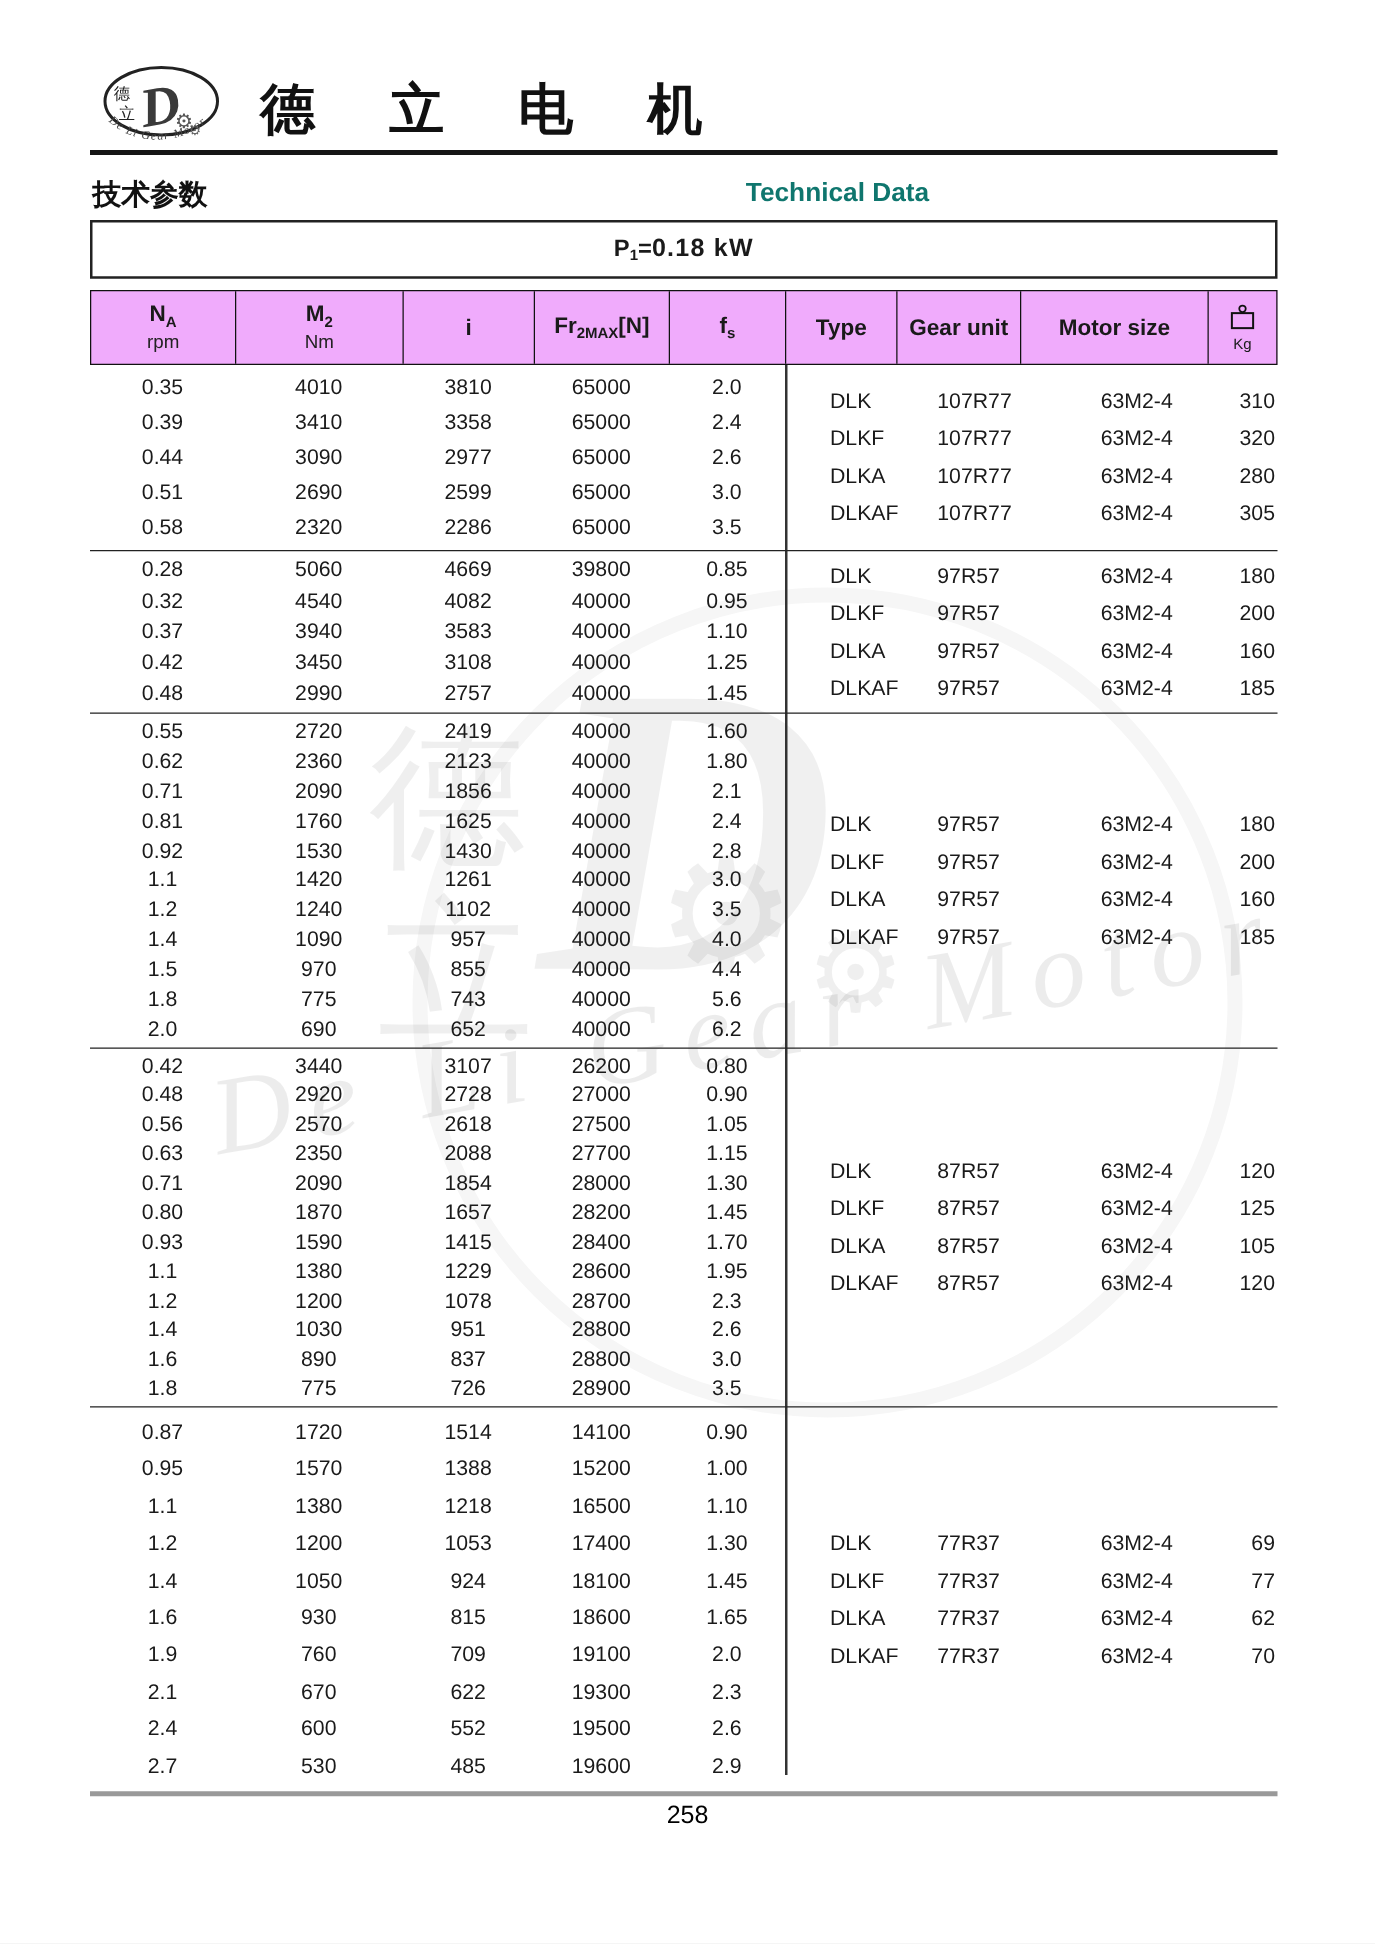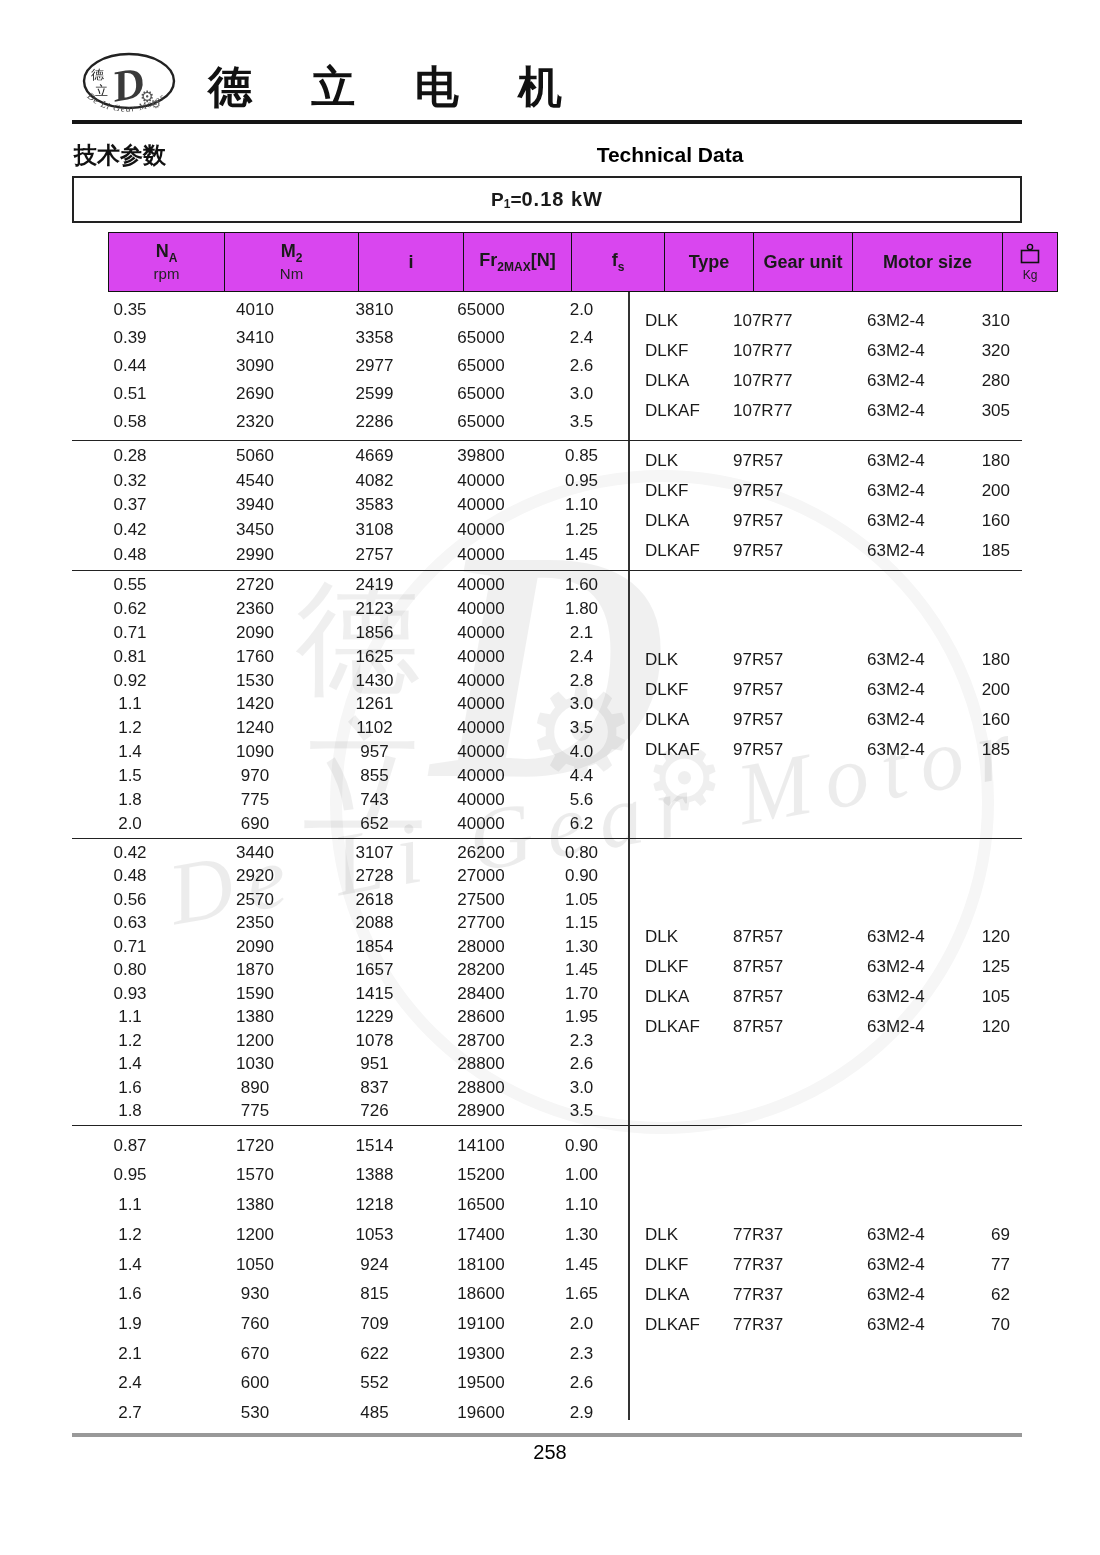--- a/index.html
+++ b/index.html
@@ -5,51 +5,51 @@
   html,body{margin:0;padding:0;background:#e8e8e8;}
   .page{position:relative;width:1100px;height:1555px;background:#ffffff;margin:0 auto;
         font-family:"Liberation Sans",sans-serif;color:#1a1a1a;overflow:hidden;}
   .layer{position:absolute;z-index:1;}
   
   .logo-wrap{left:74px;top:50px;width:118px;height:76px;}
   .brand{left:208px;top:58px;font-family:"DejaVu Serif",serif;font-weight:bold;
          font-size:44px;letter-spacing:22px;color:#111;white-space:nowrap;}
   .rule-top{left:72px;top:120px;width:950px;height:3.5px;background:#151515;}
   .title-zh{left:74px;top:140px;font-size:23px;font-weight:bold;color:#111;}
-  .title-en{left:470px;top:143px;width:400px;text-align:center;font-size:21px;font-weight:bold;color:#000000;}
+  .title-en{left:470px;top:143px;width:400px;text-align:center;font-size:21px;font-weight:bold;color:#0f766e;}
   
   .power-box{left:72px;top:176px;width:950px;height:47px;border:2px solid #222;box-sizing:border-box;
              display:flex;align-items:center;justify-content:center;}
   .power-sym{font-size:19px;font-weight:bold;}
   .power-sub{font-size:12px;font-weight:bold;position:relative;top:4px;}
   .power-eq{font-size:19px;font-weight:bold;}
   .power-val{font-size:20px;font-weight:bold;letter-spacing:1px;}
   
   .thead{left:72px;top:232px;width:950px;height:60px;border:1.6px solid #111;box-sizing:border-box;
-         display:flex;background:#d946ef;margin-left:36px;}
+         display:flex;background:#f0abfc;}
   .hcell{border-right:1.2px solid #111;box-sizing:border-box;display:flex;flex-direction:column;
          align-items:center;justify-content:center;}
   .hcell:last-child{border-right:none;}
   .h-main{font-weight:bold;font-size:18px;line-height:1.05;}
   .h-main sub{font-size:12px;}
   .h-unit{font-size:15px;color:#222;margin-top:1px;}
   .c0{width:116px}.c1{width:134px}.c2{width:105px}.c3{width:108px}.c4{width:93px}
   .c5{width:89px}.c6{width:99px}.c7{width:150px}.c8{flex:1}
   .kg-label{font-size:12px;margin-top:1px;}
   
   .tbody{left:72px;top:292px;width:950px;height:1141px;}
   .group{position:relative;width:100%;box-sizing:border-box;}
   .group.sep{border-top:1.5px solid #222;}
   .nums{position:absolute;left:0;top:0;width:556px;height:100%;display:flex;
         flex-direction:column;justify-content:space-evenly;}
   .num-row{display:flex;}
   .num-row div{font-size:17px;text-align:center;}
   .types{position:absolute;left:556px;top:0;width:394px;height:100%;display:flex;
          flex-direction:column;justify-content:center;gap:9px;}
-  .type-row{display:flex;padding-left:17px;height:21px;align-items:center;}
+  .type-row{display:flex;padding-left:36px;height:21px;align-items:center;}
   .type-row div{font-size:17px;}
   .t0{width:88px}.t1{width:134px}.t2{width:112px}.t3{width:33px;text-align:right;padding-right:2px;box-sizing:border-box;}
   .vdivider{position:absolute;left:556px;top:0;width:1.6px;height:1128px;background:#333;}
   
   .rule-bottom{left:72px;top:1433px;width:950px;height:4px;background:#999;}
   .page-number{left:0;top:1441px;width:1100px;text-align:center;font-size:20px;color:#000000;}
   
   .wm{position:absolute;z-index:0;pointer-events:none;color:#000;}
   .wm-ring{left:330px;top:470px;width:640px;height:640px;border:12px solid #1a1a1a;
            border-radius:50%;opacity:.04;}

